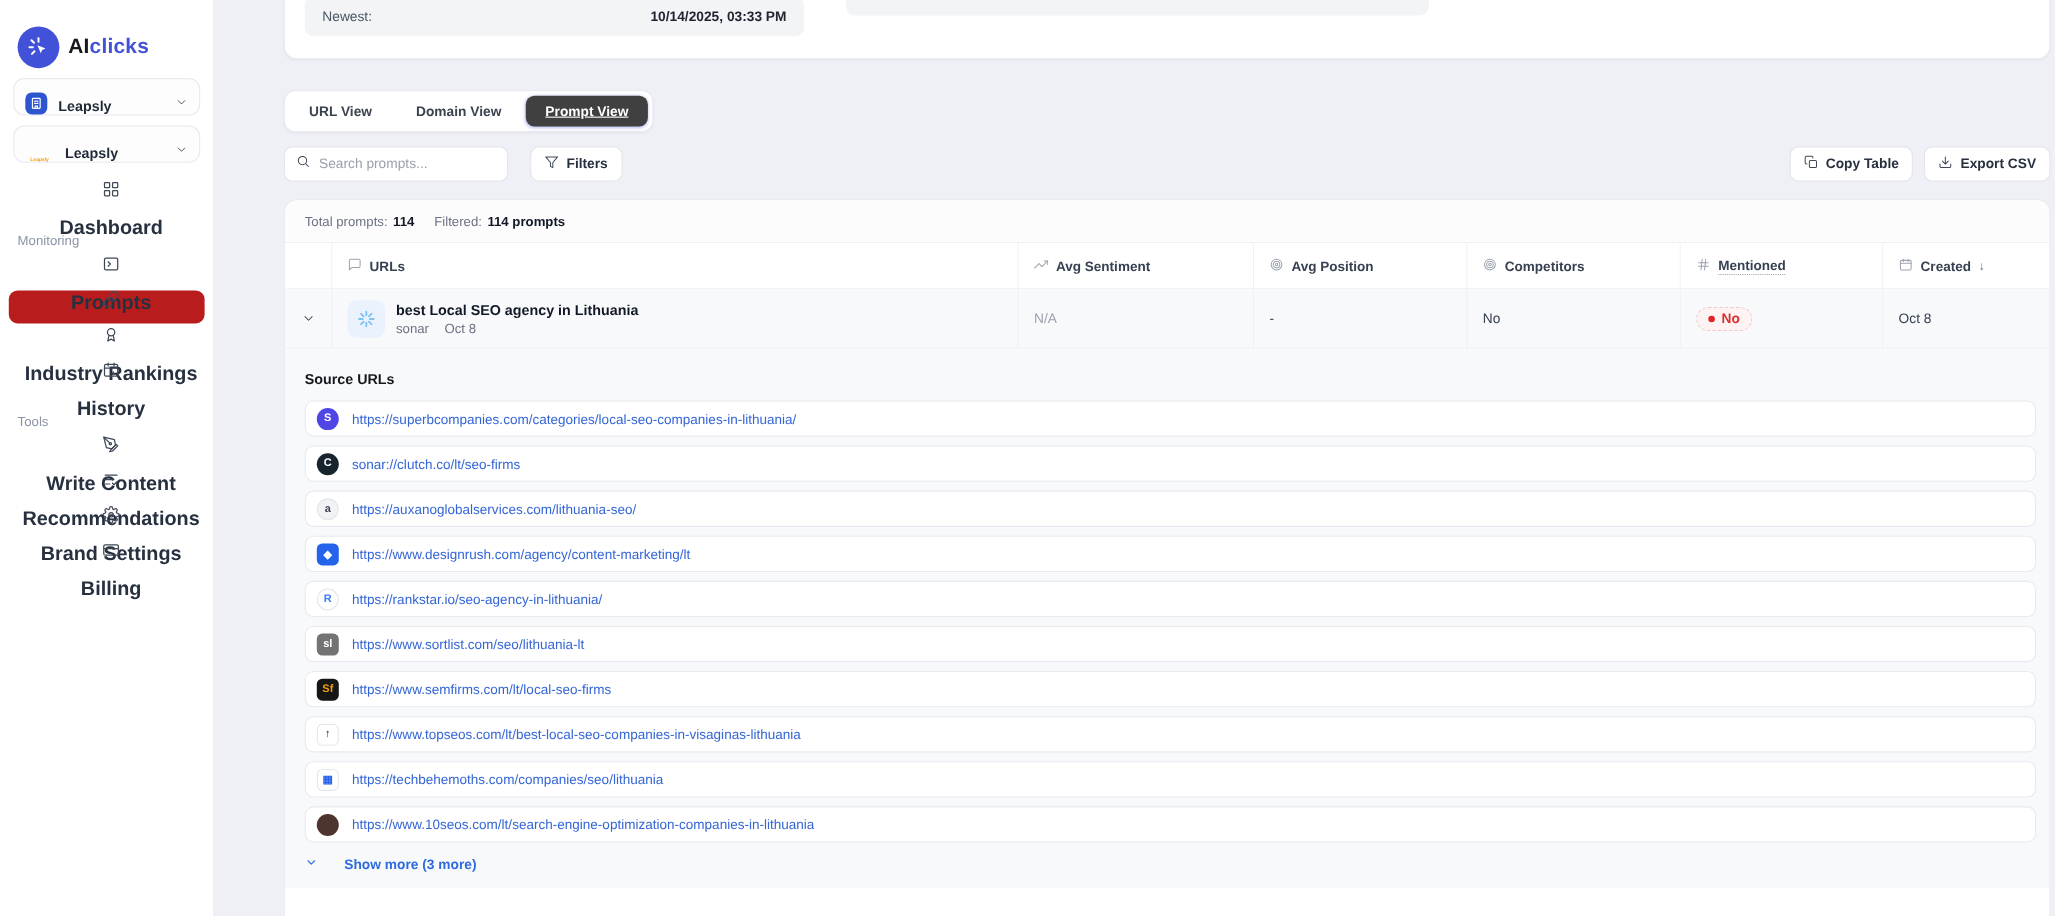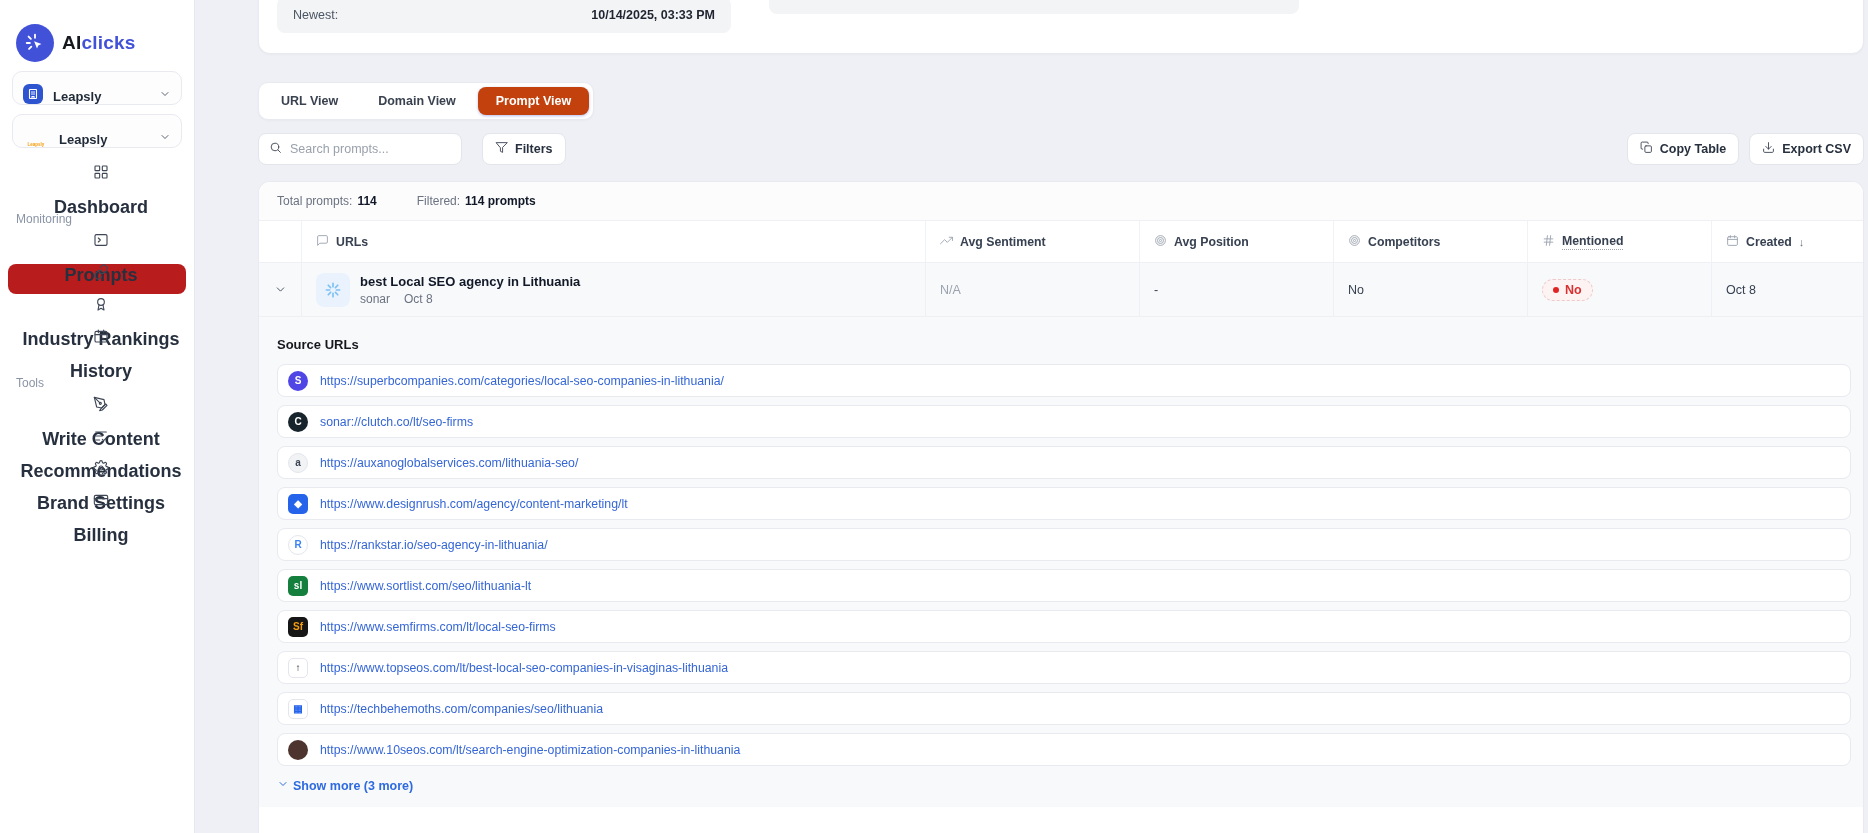--- a/index.html
+++ b/index.html
@@ -33,38 +33,38 @@
   .main { position:relative; flex:1; padding:0 4px 0 39px;margin-left:24px; }
 
   .top-card { position:relative; margin-top:-26px; height:80px; background:#ffffff; border:1px solid #e8eaf0; border-radius:12px; box-shadow:0 1px 2px rgba(16,24,40,.03); }
   .stat-row { position:absolute; left:18px; top:22px; width:454px; height:36px; background:#f3f4f6; border-radius:8px; display:flex; align-items:center; justify-content:space-between; padding:0 16px; font-size:12.5px; }
   .stat-row .k { color:#4b5563; }
   .stat-row .v { color:#1f2430; font-weight:600; }
   .stat-fragment { position:absolute; left:510px; top:3px; width:530px; height:36px; background:#f3f4f6; border-radius:8px; }
 
   .tabbar { display:inline-flex; align-items:center; gap:4px; margin-top:28px; background:#ffffff; border:1px solid #e8eaf0; border-radius:10px; padding:4px; box-shadow:0 1px 2px rgba(16,24,40,.03); }
   .tab { padding:7px 18px; font-size:12.5px; font-weight:700; color:#3a4250; border-radius:8px; cursor:pointer; }
-  .tab.active { background:#c2410c; color:#ffffff; box-shadow:0 1px 3px rgba(74,92,213,.4); }
+  .tab.active { background:#404040; color:#ffffff; box-shadow:0 1px 3px rgba(74,92,213,.4);text-decoration:underline; }
 
   .panel-head { display:flex; align-items:center; gap:10px; margin-top:20px; }
   .panel-title { font-size:15px; font-weight:800; color:#111827; }
   .panel-sub { font-size:12.5px; color:#6b7280; }
 
   .toolbar { display:flex; align-items:center; margin-top:13px; }
   .search-box { display:flex; align-items:center; gap:8px; width:204px; height:32px; background:#ffffff; border:1px solid #e2e5ea; border-radius:8px; padding:0 10px; }
   .search-box input { border:none; outline:none; flex:1; font-size:12.5px; font-family:"Liberation Sans", sans-serif; color:#111827; background:transparent; }
   .search-box input::placeholder { color:#9aa1ac; }
   .btn { display:flex; align-items:center; gap:7px; height:32px; padding:0 12px; background:#ffffff; border:1px solid #e2e5ea; border-radius:8px; font-size:12.5px; font-weight:700; color:#27303f; cursor:pointer; }
   .btn-filters { margin-left:20px; }
   .toolbar-spacer { flex:1; }
   .btn + .btn { margin-left:10px; }
 
   
   .table-card { margin-top:16px; background:#ffffff; border:1px solid #e8eaf0; border-radius:12px 12px 0 0; border-bottom:none; height:700px; overflow:hidden; }
-  .stats-bar { display:flex; align-items:center; gap:40px; padding:12px 18px; font-size:12px; color:#6b7280; background:#fcfcfd; border-bottom:1px solid #eef0f4; }
+  .stats-bar { display:flex; align-items:center; gap:18px; padding:12px 18px; font-size:12px; color:#6b7280; background:#fcfcfd; border-bottom:1px solid #eef0f4; }
   .stats-bar b { color:#111827; font-weight:700; margin-left:5px; }
 
   .tgrid { display:grid; grid-template-columns:42px 1fr 214px 194px 194px 184px 152px; align-items:center; }
   .th-row { height:42px; border-bottom:1px solid #eef0f4; background:#ffffff; }
   .th { display:flex; align-items:center; gap:7px; height:100%; padding:0 14px; font-size:12.3px; font-weight:600; color:#374151; border-left:1px solid #f0f2f6; }
   .th:first-child { border-left:none; }
   .th svg { stroke:#9ca3af; }
   .th .dotted { border-bottom:1px dotted #9ca3af; padding-bottom:1px; }
   .sort-arrow { color:#6b7280; font-size:11px; }
 
@@ -81,21 +81,21 @@
 
   
   .expanded { background:#f7f9fb; padding:14px 12px 14px 18px; }
   .src-heading { font-size:13px; font-weight:700; color:#16181d; margin:6px 0 12px 0; }
   .src-row { display:flex; align-items:center; gap:12px; height:33px; background:#ffffff; border:1px solid #e8eaf0; border-radius:8px; padding:0 10px; margin-bottom:8px; cursor:pointer; }
   .fav { width:20px; height:20px; display:flex; align-items:center; justify-content:center; font-size:10px; font-weight:800; flex:none; }
   .fav.circle { border-radius:50%; }
   .fav.square { border-radius:5px; }
   .fav.bordered { border:1px solid #e3e6ec; }
   .src-url { font-size:12.3px; color:#3566d6; text-decoration:none; }
-  .show-more { display:flex; align-items:center; gap:4px; margin-top:12px; color:#2f6bdf; font-size:12.5px; font-weight:600; cursor:pointer; }
+  .show-more { display:flex; align-items:center; gap:24px; margin-top:12px; color:#2f6bdf; font-size:12.5px; font-weight:600; cursor:pointer; }
 </style>
 </head>
 <body>
 
 <div class="app">
 
   <aside class="sidebar">
     <div class="logo">
       <div class="logo-badge">
         <svg width="22" height="22" viewBox="0 0 24 24">
@@ -403,21 +403,21 @@
         </div>
         <div class="src-row">
           <span class="fav square" style="background: rgb(37, 99, 235); color: rgb(255, 255, 255);">◆</span>
           <a class="src-url">https://www.designrush.com/agency/content-marketing/lt</a>
         </div>
         <div class="src-row">
           <span class="fav circle bordered" style="background: rgb(255, 255, 255); color: rgb(59, 130, 246);">R</span>
           <a class="src-url">https://rankstar.io/seo-agency-in-lithuania/</a>
         </div>
         <div class="src-row">
-          <span class="fav square" style="background: #15803d; color: rgb(255, 255, 255);">sl</span>
+          <span class="fav square" style="background: #737373; color: rgb(255, 255, 255);">sl</span>
           <a class="src-url">https://www.sortlist.com/seo/lithuania-lt</a>
         </div>
         <div class="src-row">
           <span class="fav square" style="background: rgb(22, 22, 22); color: rgb(245, 158, 11);">Sf</span>
           <a class="src-url">https://www.semfirms.com/lt/local-seo-firms</a>
         </div>
         <div class="src-row">
           <span class="fav square bordered" style="background: rgb(255, 255, 255); color: rgb(22, 24, 29);">↑</span>
           <a class="src-url">https://www.topseos.com/lt/best-local-seo-companies-in-visaginas-lithuania</a>
         </div>

